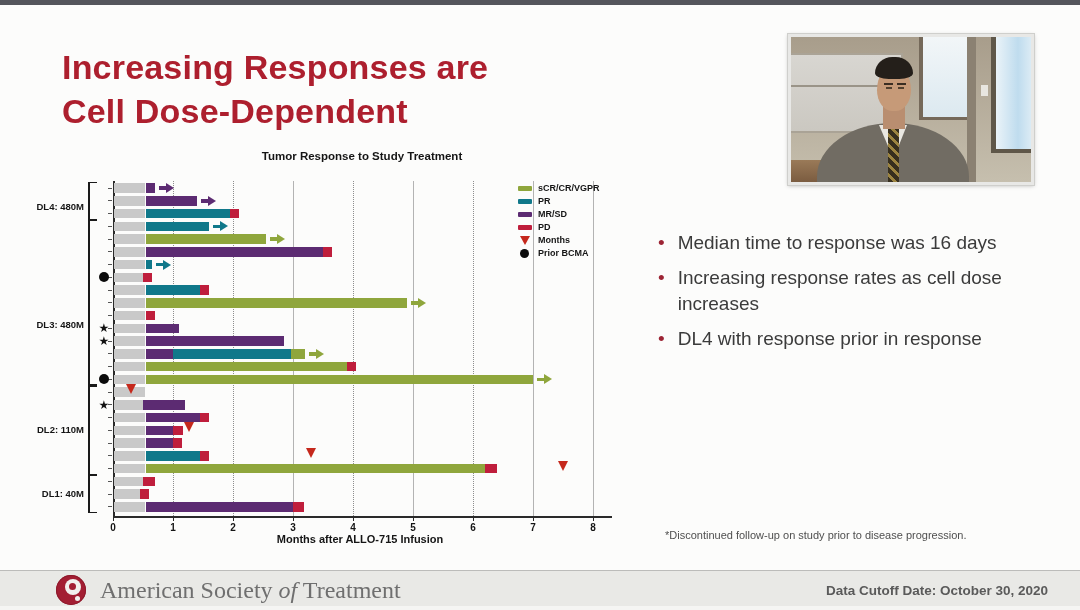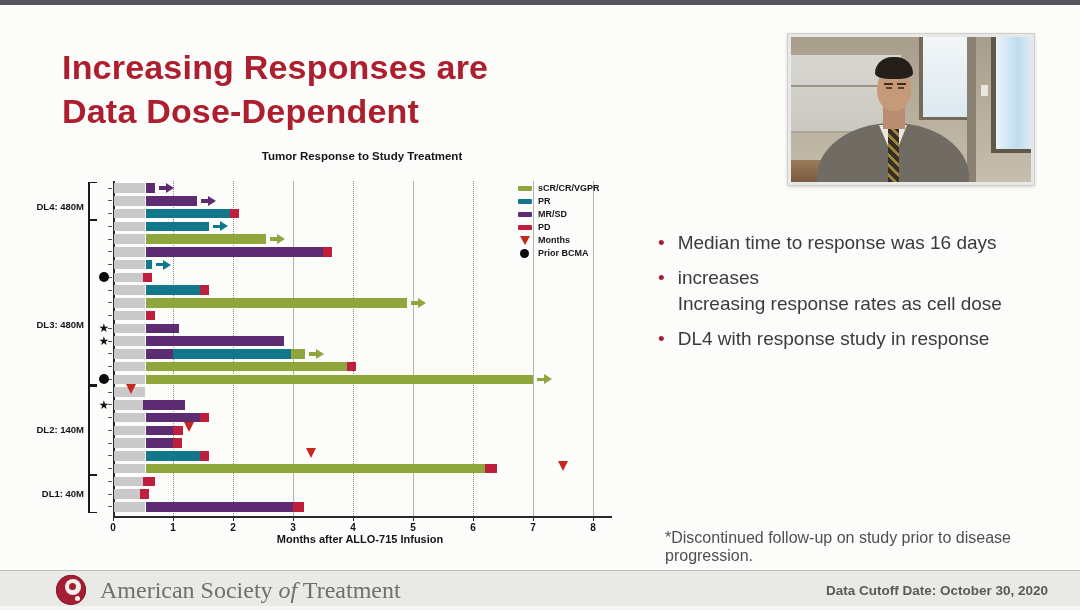--- a/index.html
+++ b/index.html
@@ -34,21 +34,21 @@
   .eye-l{left:95px;top:50px;width:6px;height:2px;background:#52402e;}
   .eye-r{left:107px;top:50px;width:6px;height:2px;background:#52402e;}
   
   .chart-title{left:162px;top:150px;width:400px;text-align:center;font-size:11.5px;font-weight:700;color:#151515;}
   .xaxis-label{left:160px;top:533px;width:400px;text-align:center;font-size:11px;font-weight:700;color:#151515;}
   
   .bullets{left:658px;top:230px;width:406px;}
   .bullet-row{display:flex;margin-bottom:9px;}
   .bullet-dot{color:#9c2434;font-size:19px;line-height:26px;margin-right:13px;flex:0 0 auto;}
   .bullet-text{font-size:19px;line-height:26px;color:#3b3b3b;}
-  .footnote{left:665px;top:529px;font-size:16px;color:#4f4f4f;}
+  .footnote{left:665px;top:529px;font-size:11px;color:#4f4f4f;}
   
   .footer{left:0;top:570px;width:1080px;height:40px;background:#e9e9e6;border-top:1px solid #bcbcba;}
   .footer-strip{left:0;top:606px;width:1080px;height:4px;background:#f5f5f3;}
   .ash-logo{left:56px;top:575px;width:30px;height:30px;background:#a31e33;border-radius:50%;
             box-shadow:inset 0 0 0 1px #8d1a2c;}
   .ash-c1{left:9px;top:4px;width:16px;height:16px;background:#f2f0ee;border-radius:50%;}
   .ash-c2{left:13px;top:8px;width:7px;height:7px;background:#a31e33;border-radius:50%;}
   .ash-c3{left:19px;top:21px;width:5px;height:5px;background:#f2f0ee;border-radius:50%;}
   .org{left:100px;top:577px;font-family:"Liberation Serif",serif;font-size:24px;color:#6f6f6f;white-space:nowrap;}
   .org i{font-style:italic;}
@@ -74,21 +74,21 @@
   .leg-tri{position:absolute;width:0;height:0;border-left:5px solid transparent;border-right:5px solid transparent;}
   .leg-circ{position:absolute;width:9px;height:9px;border-radius:50%;background:#0b0b0b;}
   .rowtick{position:absolute;width:4px;height:1px;background:#555;}
 </style>
 </head>
 <body>
 
 <div class="abs topbar"></div>
 
 <div class="abs title" style="top:48px;">Increasing Responses are</div>
-<div class="abs title" style="top:92px;">Data Dose-Dependent</div>
+<div class="abs title" style="top:92px;">Cell Dose-Dependent</div>
 
 <div class="abs webcam">
   <div class="abs wall"></div>
   <div class="abs whiteboard"></div>
   <div class="abs wb-line"></div>
   <div class="abs window-mid"></div>
   <div class="abs door-band"></div>
   <div class="abs switch"></div>
   <div class="abs window-right"></div>
   <div class="abs desk"></div>
@@ -242,21 +242,21 @@
     <div class="seg" style="left: 200px; top: 451px; width: 9px; background: rgb(191, 30, 60);"></div>
     <div class="death-tri" style="left: 305.5px; top: 447.75px; border-top: 10px solid rgb(197, 40, 28);"></div>
     <div class="rowtick" style="left: 108px; top: 468px;"></div>
     <div class="prebar" style="left: 114px; top: 463.75px; width: 30.8px; background: rgb(201, 201, 201);"></div>
     <div class="seg" style="left: 146px; top: 463.75px; width: 339px; background: rgb(143, 166, 60);"></div>
     <div class="seg" style="left: 485px; top: 463.75px; width: 12px; background: rgb(191, 30, 60);"></div>
     <div class="death-tri" style="left: 557.5px; top: 460.5px; border-top: 10px solid rgb(197, 40, 28);"></div>
     <div class="bracket-v" style="left: 88px; top: 385.5px; height: 89.5px;"></div>
     <div class="bracket-h" style="left: 88px; top: 385.5px;"></div>
     <div class="bracket-h" style="left: 88px; top: 473.5px;"></div>
-    <div class="grouplab" style="left: 22px; top: 424.25px;">DL2: 140M</div>
+    <div class="grouplab" style="left: 22px; top: 424.25px;">DL2: 110M</div>
     <div class="rowtick" style="left: 108px; top: 480.75px;"></div>
     <div class="prebar" style="left: 114px; top: 476.5px; width: 30.8px; background: rgb(201, 201, 201);"></div>
     <div class="seg" style="left: 143px; top: 476.5px; width: 12px; background: rgb(191, 30, 60);"></div>
     <div class="rowtick" style="left: 108px; top: 493.5px;"></div>
     <div class="prebar" style="left: 114px; top: 489.25px; width: 30.8px; background: rgb(201, 201, 201);"></div>
     <div class="seg" style="left: 140px; top: 489.25px; width: 9px; background: rgb(191, 30, 60);"></div>
     <div class="rowtick" style="left: 108px; top: 506.25px;"></div>
     <div class="prebar" style="left: 114px; top: 502px; width: 30.8px; background: rgb(201, 201, 201);"></div>
     <div class="seg" style="left: 146px; top: 502px; width: 147px; background: rgb(92, 43, 114);"></div>
     <div class="seg" style="left: 293px; top: 502px; width: 10.8px; background: rgb(191, 30, 60);"></div>
@@ -282,28 +282,28 @@
 <div class="abs bullets" id="bullets">
     <div class="bullet-row">
       <span class="bullet-dot">•</span>
       <div class="bullet-text">
         <div>Median time to response was 16 days</div>
       </div>
     </div>
     <div class="bullet-row">
       <span class="bullet-dot">•</span>
       <div class="bullet-text">
+        <div>Increasing response rates as cell dose</div>
         <div>increases</div>
-        <div>Increasing response rates as cell dose</div>
       </div>
     </div>
     <div class="bullet-row">
       <span class="bullet-dot">•</span>
       <div class="bullet-text">
-        <div>DL4 with response study in response</div>
+        <div>DL4 with response prior in response</div>
       </div>
     </div>
   </div>
 
 <div class="abs footnote">*Discontinued follow-up on study prior to disease progression.</div>
 
 <div class="abs footer"></div>
 <div class="abs footer-strip"></div>
 <div class="abs ash-logo">
   <div class="abs ash-c1"></div>

